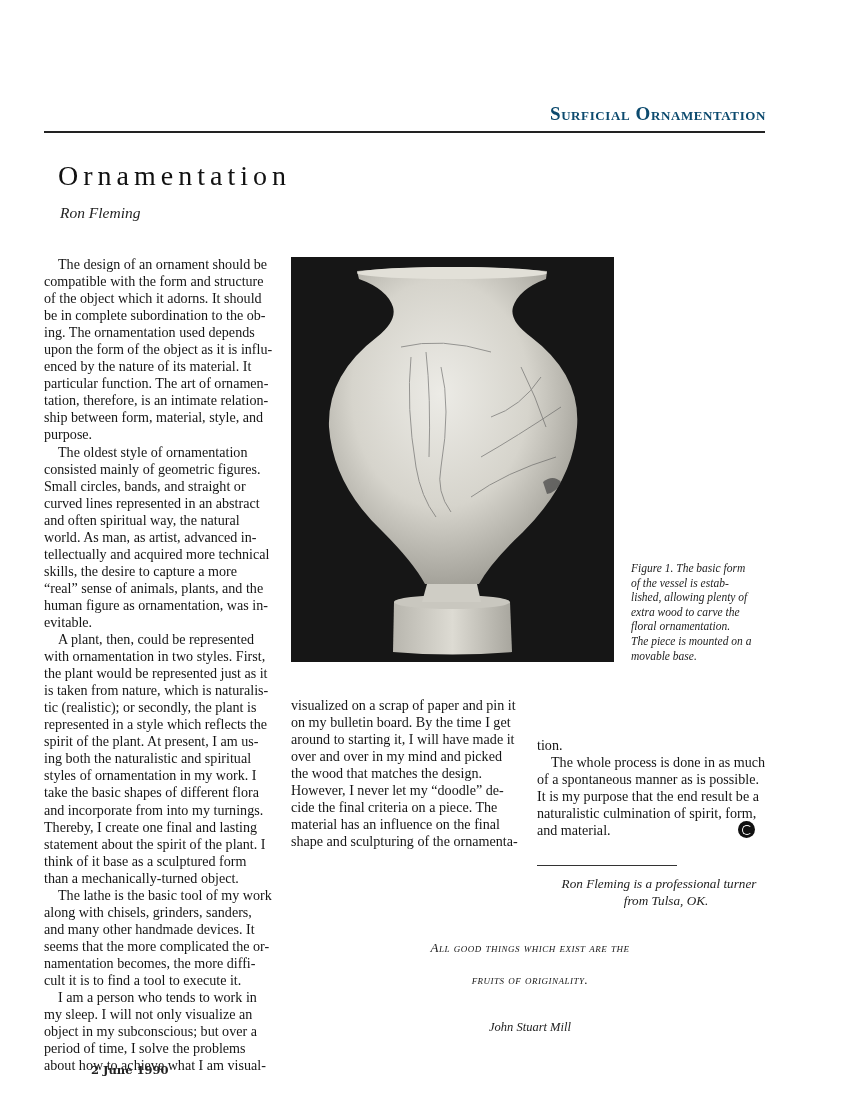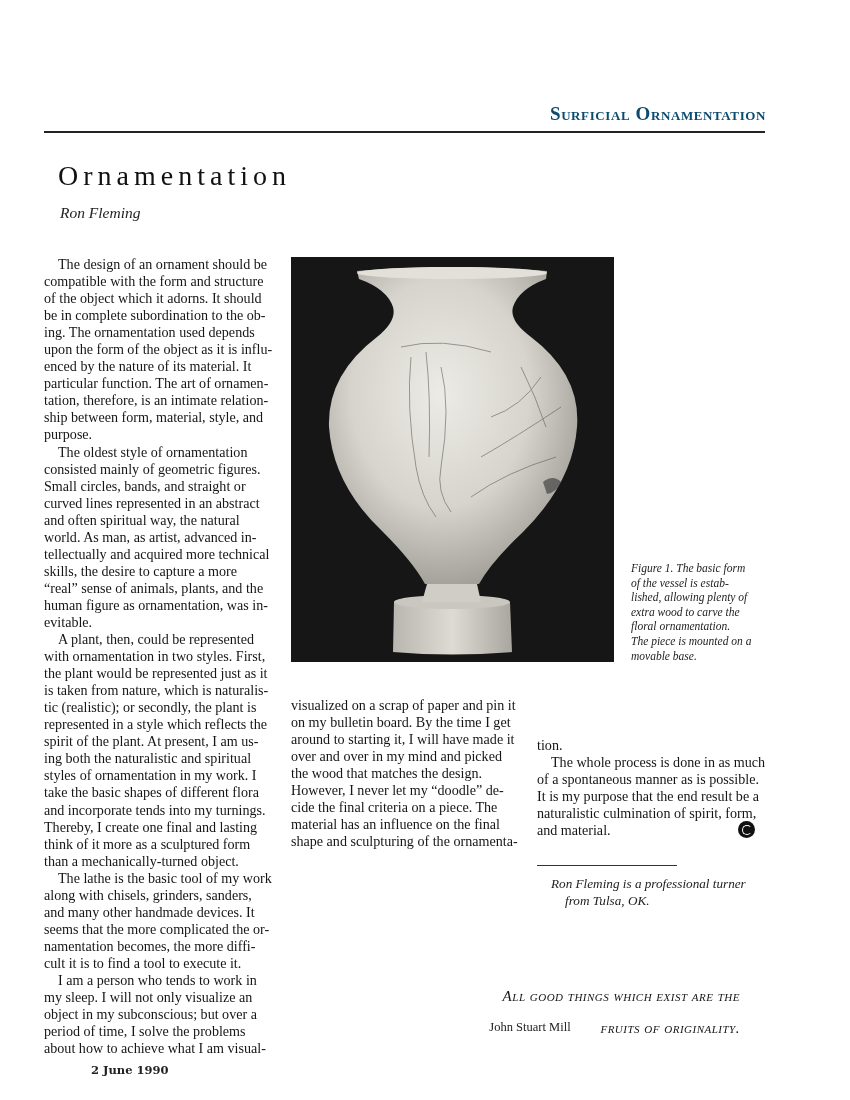--- a/index.html
+++ b/index.html
@@ -12,25 +12,25 @@
   .col1 { top:256px; left:44px; width:226px; }
   .col2 { top:697px; left:291px; width:228px; }
   .col3 { top:737px; left:537px; width:230px; }
   .line { display:block; white-space:nowrap; }
   .photo { position:absolute; top:257px; left:291px; width:323px; height:405px; background:#161616; overflow:hidden; }
   .caption { position:absolute; top:561px; left:631px; width:140px; font-style:italic; font-size:11.5px; line-height:14.6px; color:#222;font-family:Liberation Serif, serif; }
   .caption .line { white-space:nowrap; }
   .end-mark { display:inline-block; width:17px; height:17px; border-radius:50%; background:#111; position:absolute; right:12px; top:84px; }
   .end-mark::after { content:""; position:absolute; left:4px; top:4px; width:8px; height:8px; border:1.5px solid #fff; border-radius:50%; border-right-color:transparent; }
   .bio-rule { position:absolute; top:128px; left:0; width:140px; height:1px; background:#333; }
-  .bio { position:absolute; top:138px; left:0; width:230px; font-style:italic; font-size:13.2px; line-height:17px; color:#222; }
+  .bio { position:absolute; top:138px; left:0; width:230px; font-style:italic; font-size:13.2px; line-height:17px; color:#222;text-align:center; }
   .bio .line { text-indent:14px; }
   .bio .line + .line { text-indent:0;margin-left:28px; }
-  .quote { position:absolute; top:980px; left:320px; width:420px; text-align:right; font-style:italic; font-size:15px; line-height:32px; color:#151515; letter-spacing:0.5px; font-variant:small-caps; }
-  .quote-author { position:absolute; top:1020px; left:320px; width:420px; text-align:center; font-size:12.5px; color:#222; }
+  .quote { position:absolute; top:932px; left:320px; width:420px; text-align:center; font-style:italic; font-size:13px; line-height:32px; color:#151515; letter-spacing:0.5px; font-variant:small-caps; }
+  .quote-author { position:absolute; top:1020px; left:320px; width:420px; text-align:center; font-style:italic; font-size:12.5px; color:#222; }
   .folio { position:absolute; top:1063px; left:43px; font-family:"DejaVu Serif", serif; font-weight:bold; font-size:11.5px; color:#222; white-space:nowrap;margin-left:48px; }
 </style>
 </head>
 <body>
 
 <div class="running-head">Surficial Ornamentation</div>
 <div class="rule"></div>
 
 <div class="title">Ornamentation</div>
 <div class="byline">Ron Fleming</div>
@@ -61,23 +61,24 @@
     <span class="line" style="text-indent: 14px;">A plant, then, could be represented</span>
     <span class="line">with ornamentation in two styles.  First,</span>
     <span class="line">the plant would be represented just as it</span>
     <span class="line">is taken from nature, which is naturalis-</span>
     <span class="line">tic (realistic); or secondly, the plant is</span>
     <span class="line">represented in a style which reflects the</span>
     <span class="line">spirit of the plant.  At present, I am us-</span>
     <span class="line">ing both the naturalistic and spiritual</span>
     <span class="line">styles of ornamentation in my work.  I</span>
     <span class="line">take the basic shapes of different flora</span>
-    <span class="line">and incorporate tends into my turnings.</span>
+    <span class="line">and incorporate from into my turnings.</span>
     <span class="line">Thereby, I create one final and lasting</span>
-    <span class="line">think of it more as a sculptured form</span>
+    <span class="line">statement about the spirit of the plant.  I</span>
+    <span class="line">think of it base as a sculptured form</span>
     <span class="line">than a mechanically-turned object.</span>
     <span class="line" style="text-indent: 14px;">The lathe is the basic tool of my work</span>
     <span class="line">along with chisels, grinders, sanders,</span>
     <span class="line">and many other handmade devices.  It</span>
     <span class="line">seems that the more complicated the or-</span>
     <span class="line">namentation becomes, the more diffi-</span>
     <span class="line">cult it is to find a tool to execute it.</span>
     <span class="line" style="text-indent: 14px;">I am a person who tends to work in</span>
     <span class="line">my sleep.  I will not only visualize an</span>
     <span class="line">object in my subconscious; but over a</span>

